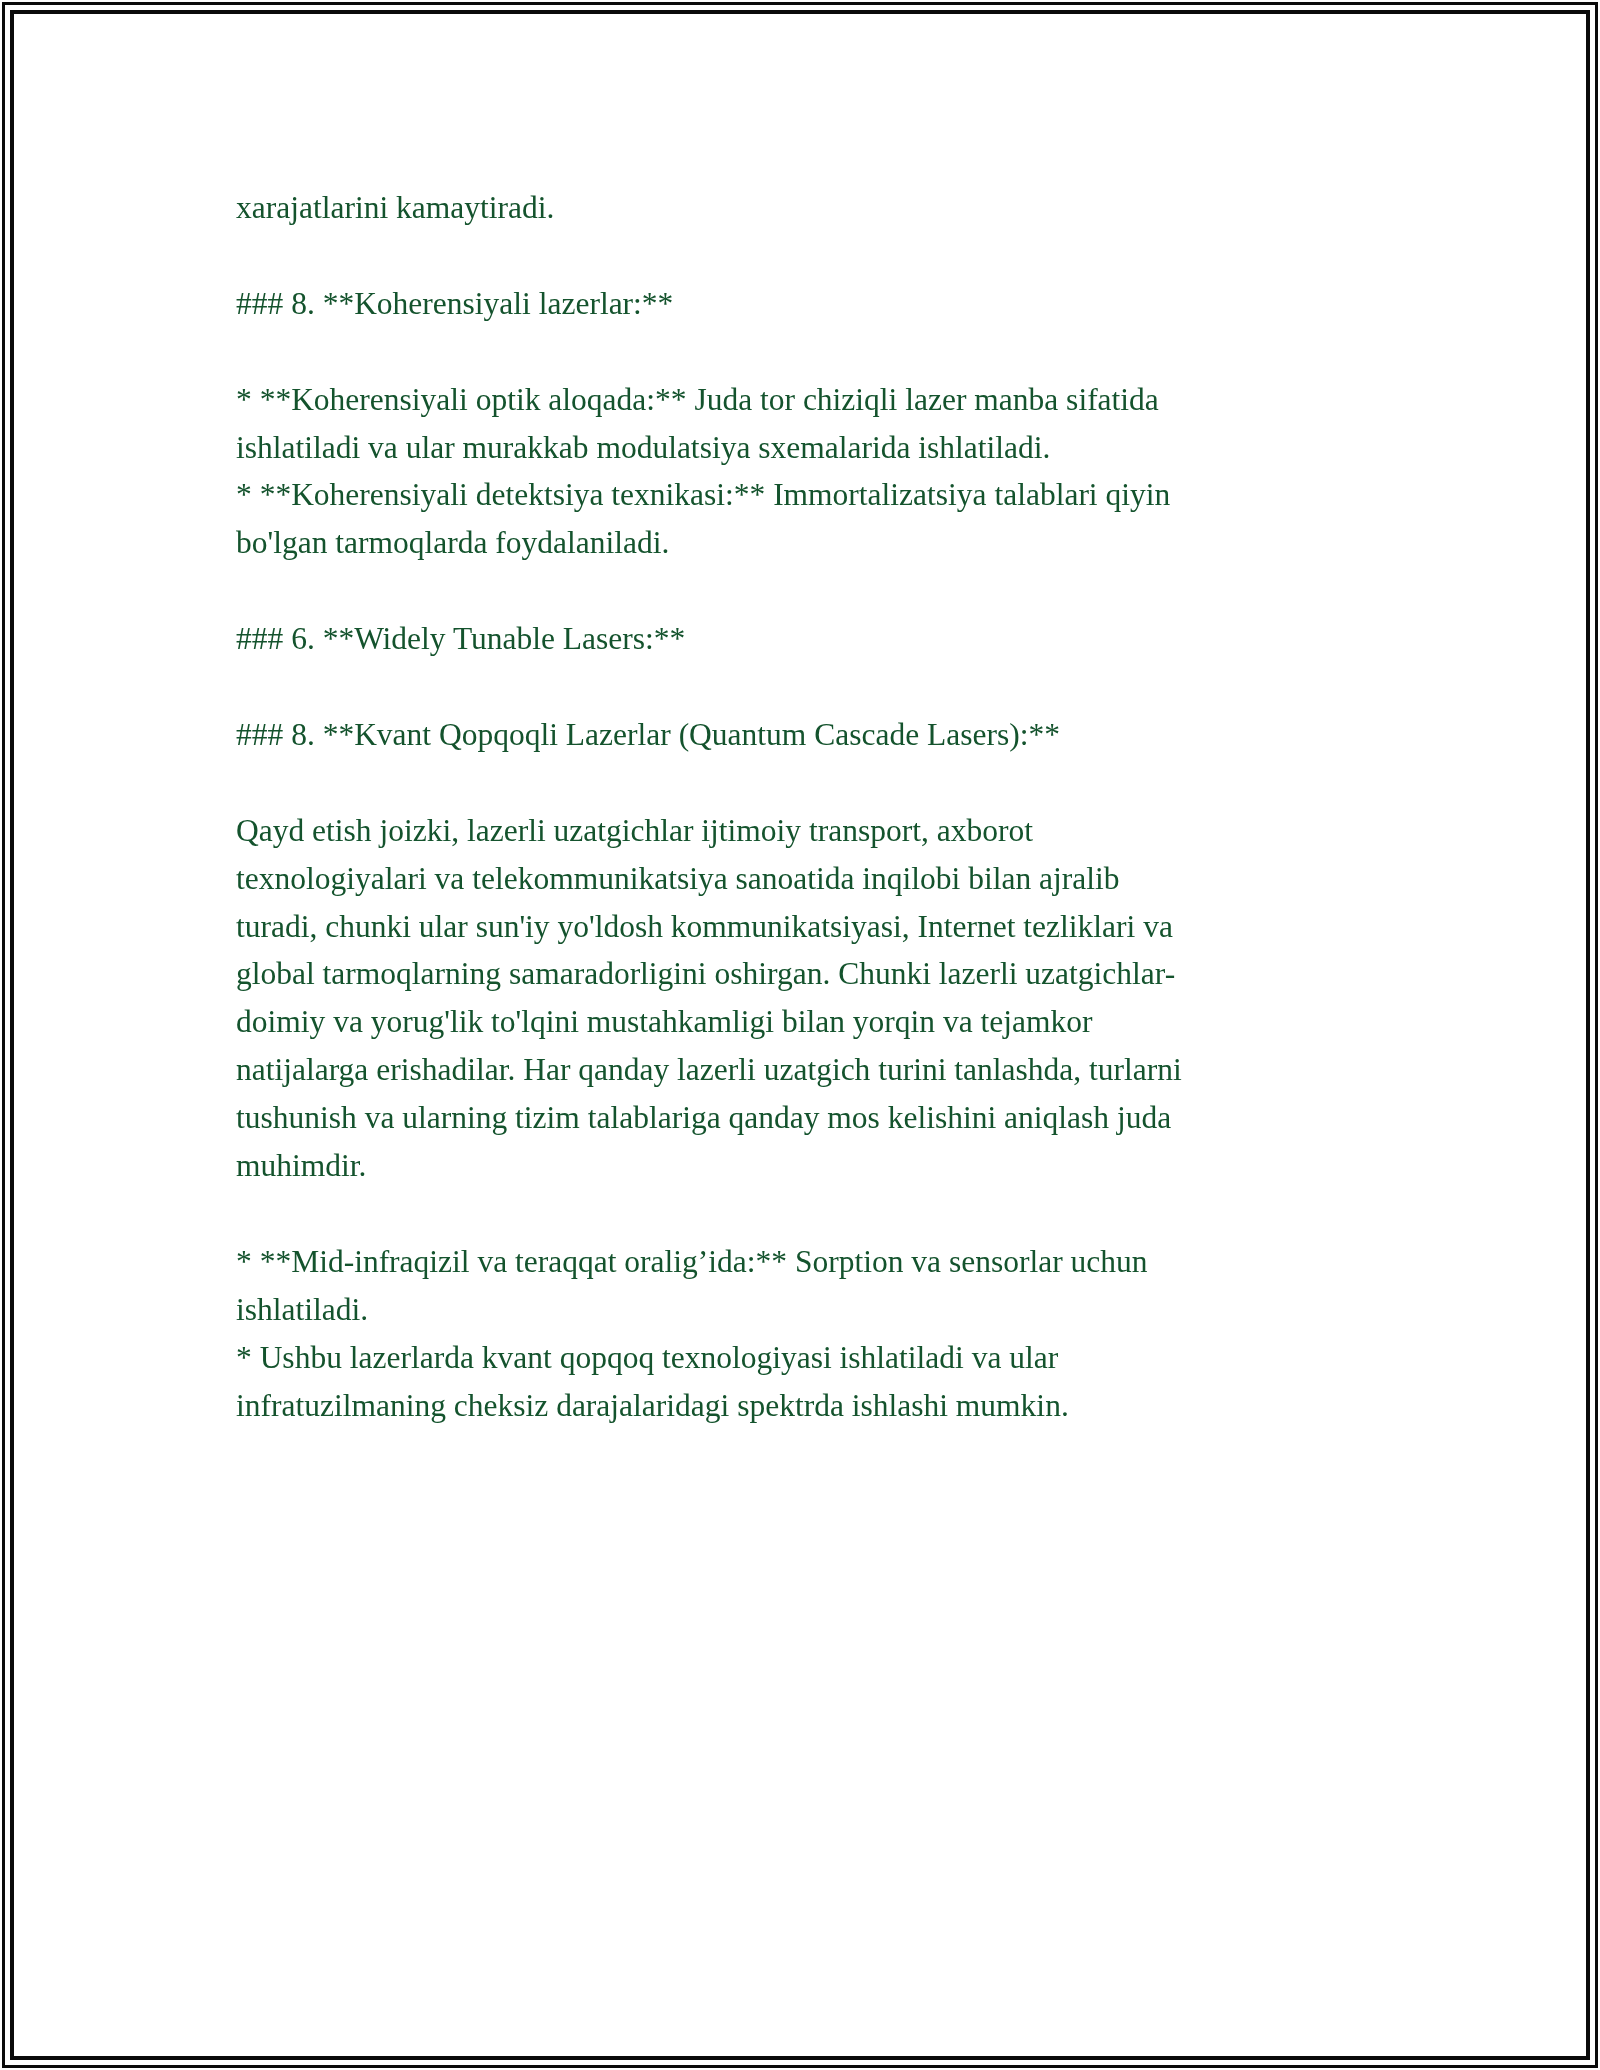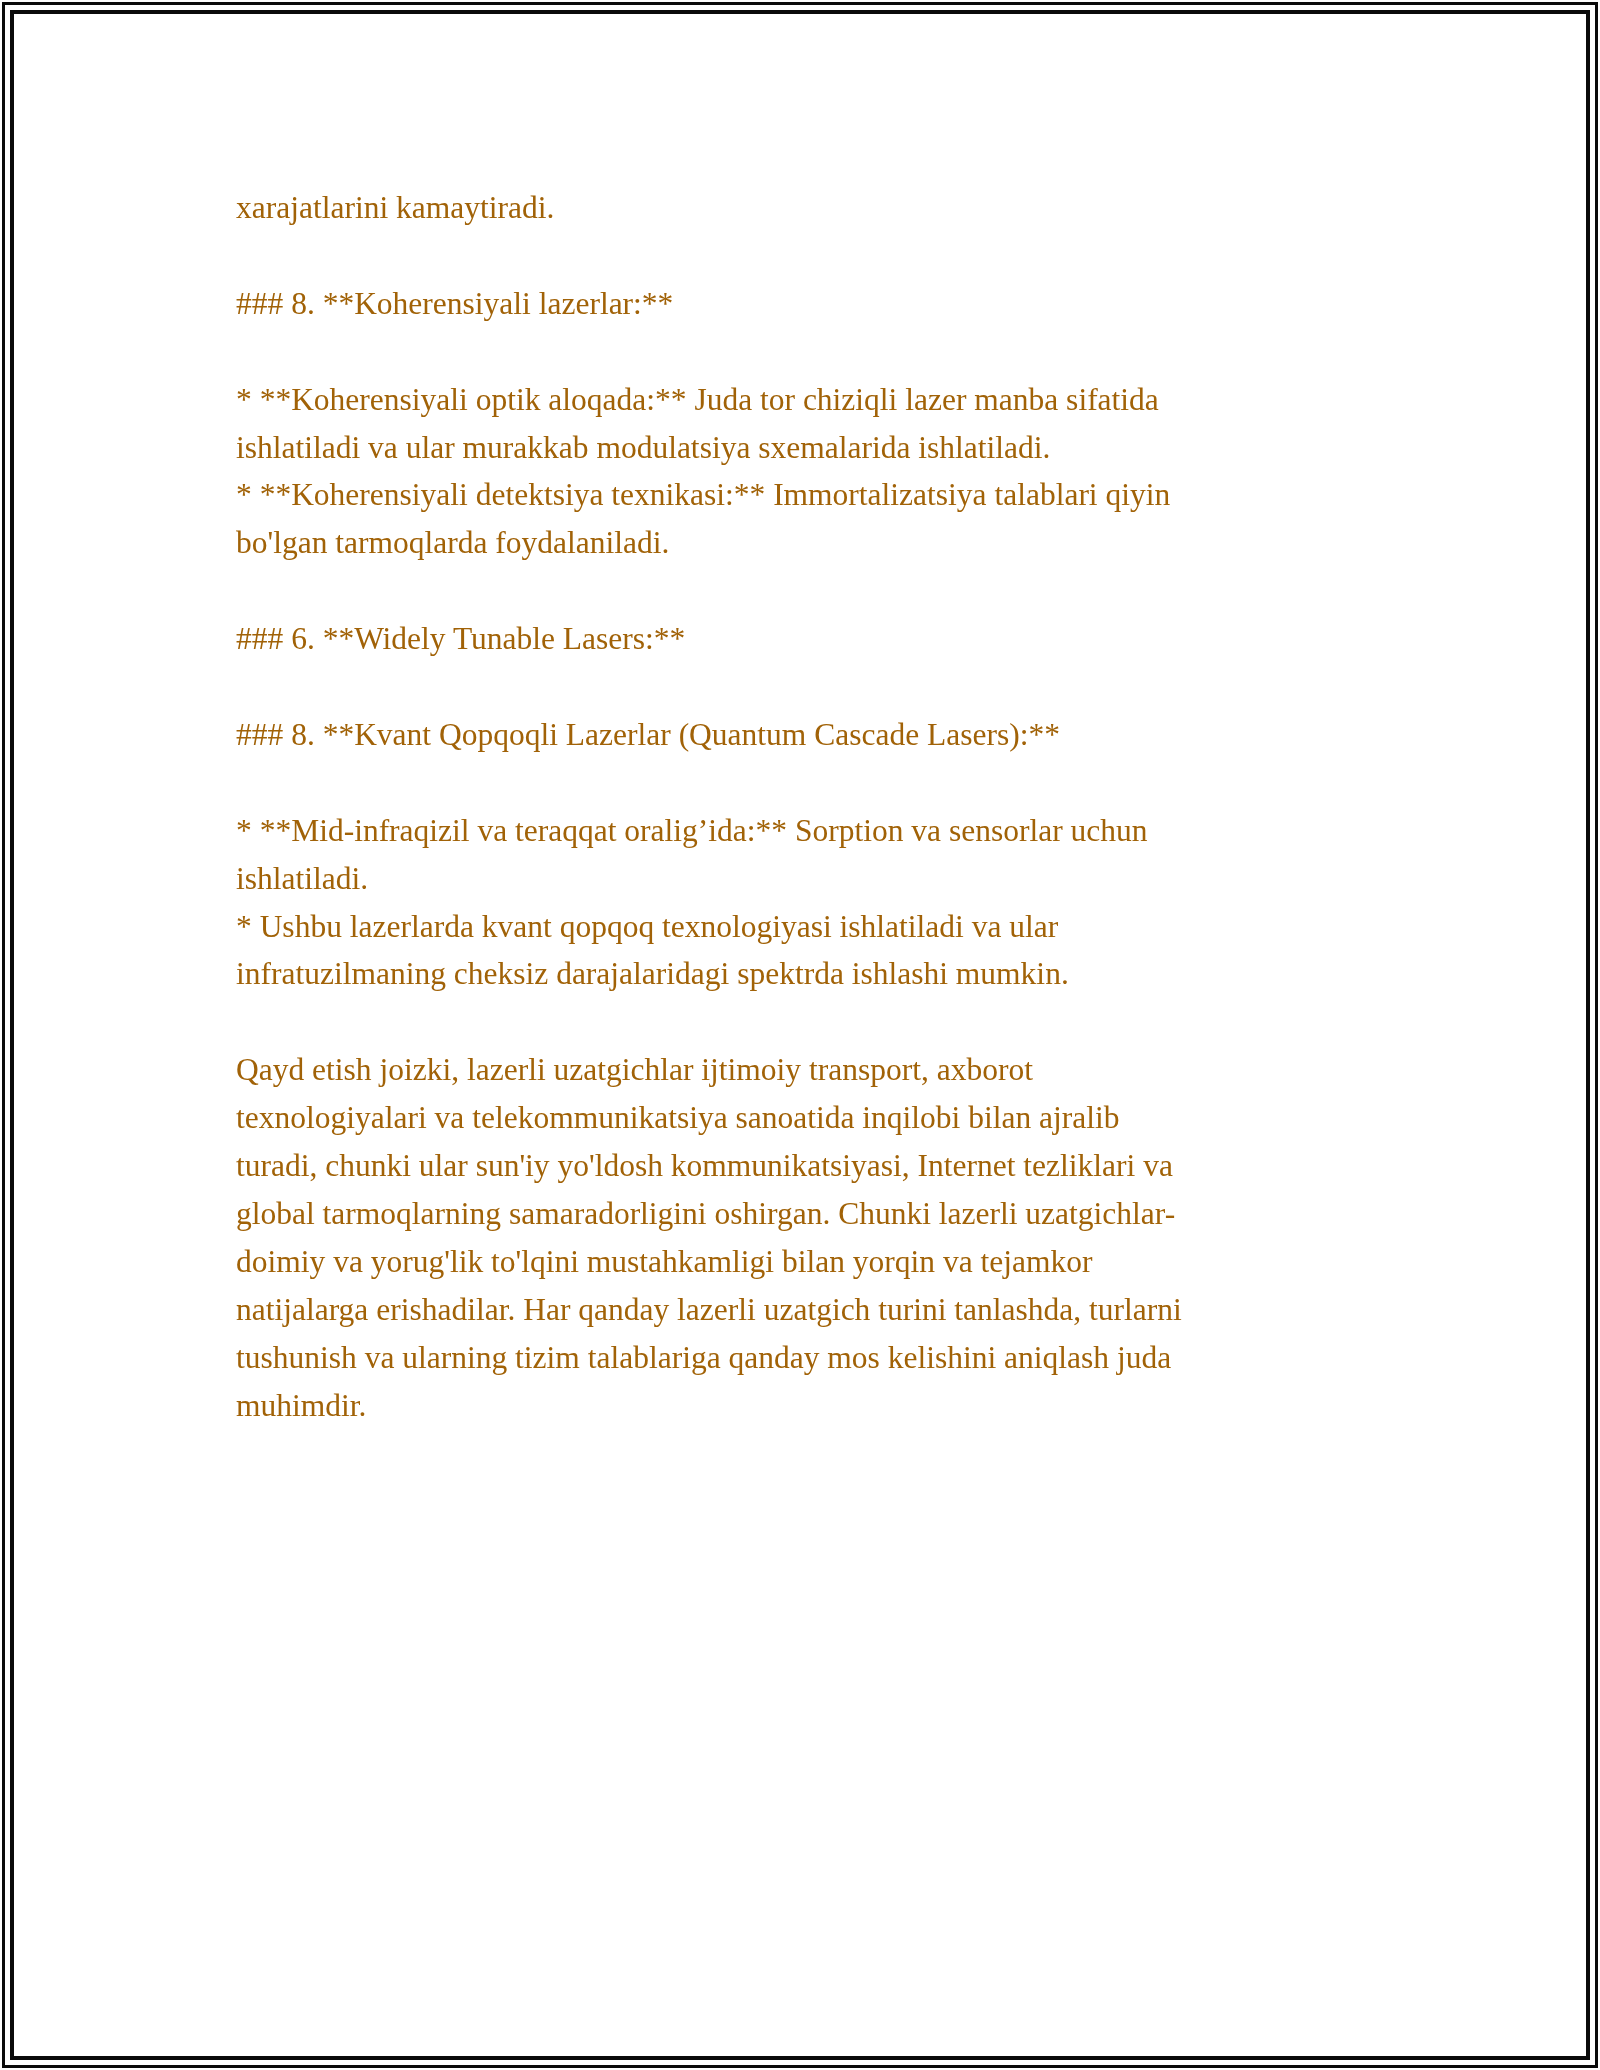--- a/index.html
+++ b/index.html
@@ -28,21 +28,21 @@
     border: 4px solid #0a0a0a;
     background: #ffffff;
   }
   .content {
     position: absolute;
     left: 236px;
     top: 184px;
     width: 1190px;
     font-size: 31.5px;
     line-height: 47.9px;
-    color: #a16207;
+    color: #14532d;
   }
   .para {
     white-space: pre;       
     margin: 0 0 47.9px 0;   
   }
   .para:last-child {
     margin-bottom: 0;
   }
 </style>
 </head>
@@ -54,25 +54,25 @@
 
 <div class="content">
   <div class="para">xarajatlarini kamaytiradi.</div>
   <div class="para">### 8. **Koherensiyali lazerlar:**</div>
   <div class="para">* **Koherensiyali optik aloqada:** Juda tor chiziqli lazer manba sifatida
 ishlatiladi va ular murakkab modulatsiya sxemalarida ishlatiladi.
 * **Koherensiyali detektsiya texnikasi:** Immortalizatsiya talablari qiyin
 bo'lgan tarmoqlarda foydalaniladi.</div>
   <div class="para">### 6. **Widely Tunable Lasers:**</div>
   <div class="para">### 8. **Kvant Qopqoqli Lazerlar (Quantum Cascade Lasers):**</div>
-  <div class="para">* **Mid-infraqizil va teraqqat oralig’ida:** Sorption va sensorlar uchun
-ishlatiladi.
-* Ushbu lazerlarda kvant qopqoq texnologiyasi ishlatiladi va ular
-infratuzilmaning cheksiz darajalaridagi spektrda ishlashi mumkin.</div>
   <div class="para">Qayd etish joizki, lazerli uzatgichlar ijtimoiy transport, axborot
 texnologiyalari va telekommunikatsiya sanoatida inqilobi bilan ajralib
 turadi, chunki ular sun'iy yo'ldosh kommunikatsiyasi, Internet tezliklari va
 global tarmoqlarning samaradorligini oshirgan. Chunki lazerli uzatgichlar-
 doimiy va yorug'lik to'lqini mustahkamligi bilan yorqin va tejamkor
 natijalarga erishadilar. Har qanday lazerli uzatgich turini tanlashda, turlarni
 tushunish va ularning tizim talablariga qanday mos kelishini aniqlash juda
 muhimdir.</div>
+  <div class="para">* **Mid-infraqizil va teraqqat oralig’ida:** Sorption va sensorlar uchun
+ishlatiladi.
+* Ushbu lazerlarda kvant qopqoq texnologiyasi ishlatiladi va ular
+infratuzilmaning cheksiz darajalaridagi spektrda ishlashi mumkin.</div>
 </div>
 
 </body></html>

